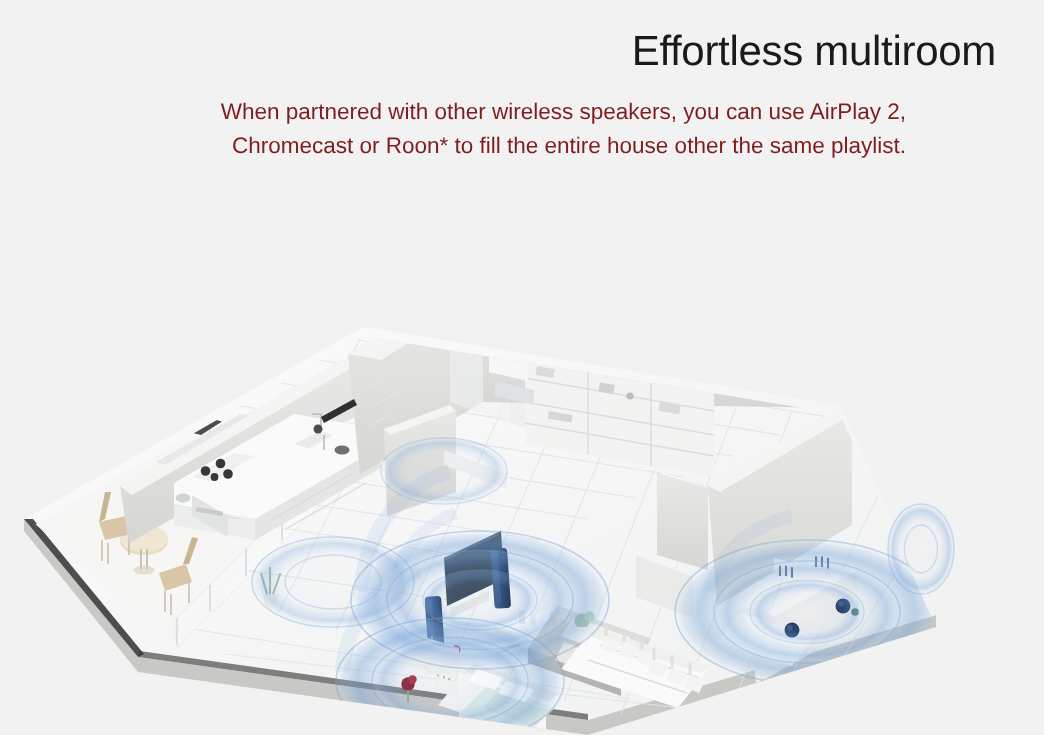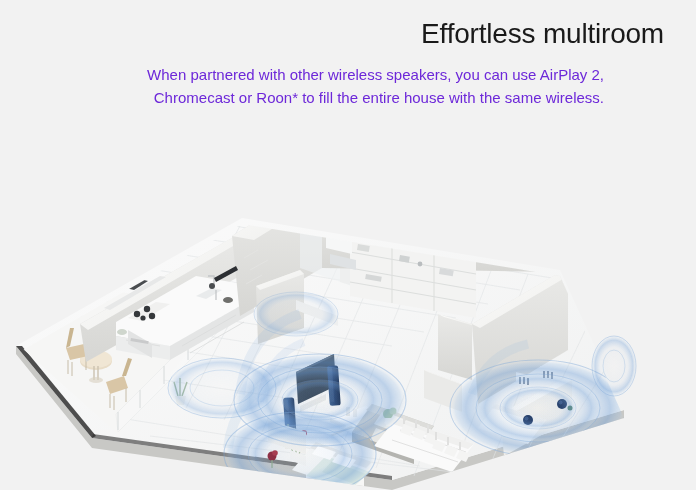--- a/index.html
+++ b/index.html
@@ -19,39 +19,39 @@
     font-weight:400;
     letter-spacing:-0.2px;
     color:#1a1a1a;
     line-height:1.25;
     white-space:nowrap;
   }
   #subcopy {
     margin-top:12px;
     font-size:15px;
     font-weight:400;
-    color:#6d28d9;
+    color:#7f1d1d;
     line-height:1.55;
     max-width:580px;
   }
 
   
   #illo { position:absolute; left:0; top:118px; width:696px; height:372px; }
   #illo svg { display:block; width:696px; height:372px; }
 </style>
 </head>
 <body>
 
 <div id="page">
 
   <div id="textblock">
     <h1 id="heading">Effortless multiroom</h1>
     <p id="subcopy">
       <span>When partnered with other wireless speakers, you can use AirPlay 2,</span><br>
-      <span>Chromecast or Roon* to fill the entire house with the same wireless.</span>
+      <span>Chromecast or Roon* to fill the entire house other the same playlist.</span>
     </p>
   </div>
 
   <div id="illo">
     <svg viewBox="0 0 696 372" xmlns="http://www.w3.org/2000/svg" role="img" aria-label="apartment floorplan">
       <defs>
 
         <radialGradient id="waveG" cx="50%" cy="50%" r="50%">
           <stop offset="0%" stop-color="#8fb6e4" stop-opacity="0.00"></stop>
           <stop offset="55%" stop-color="#8fb6e4" stop-opacity="0.06"></stop>

